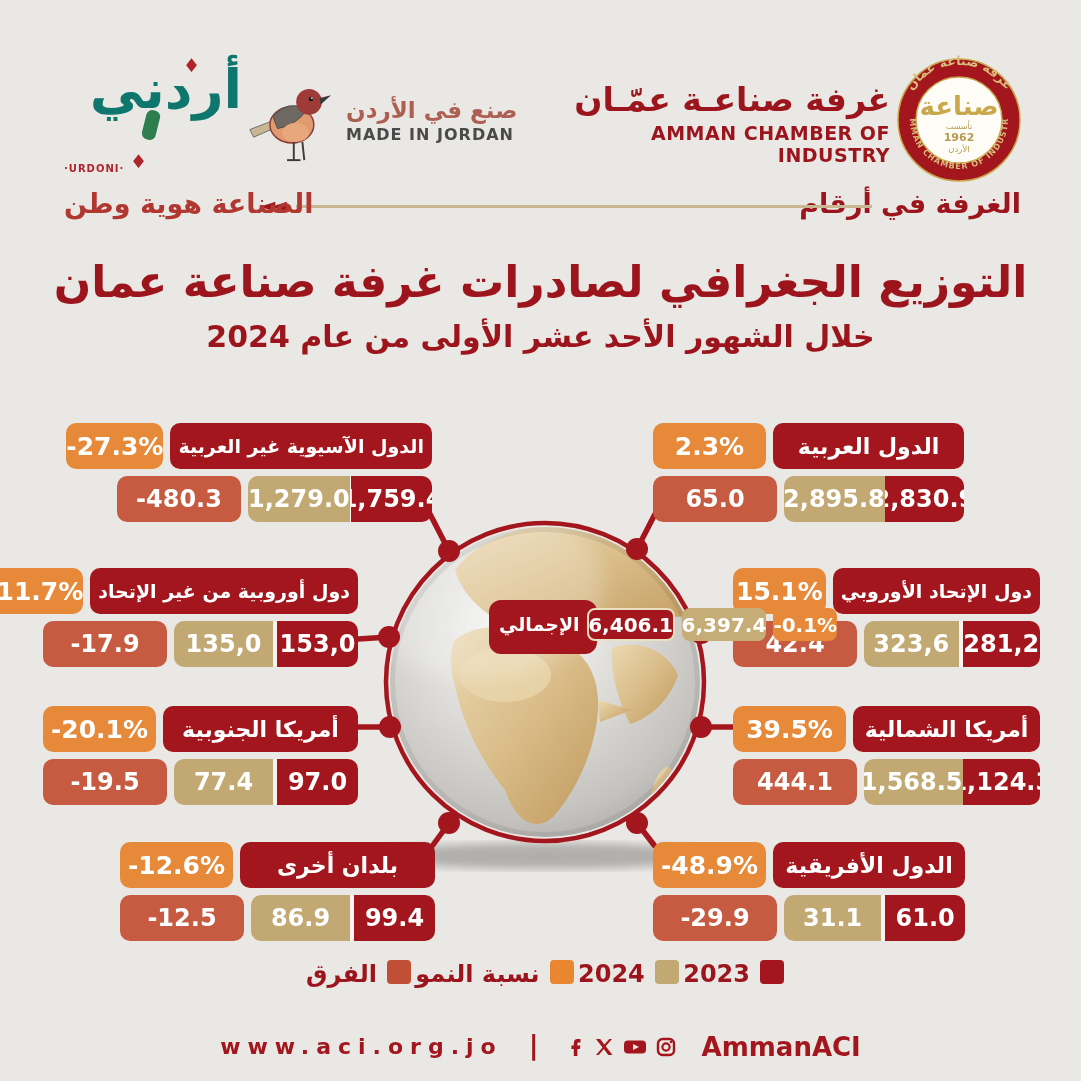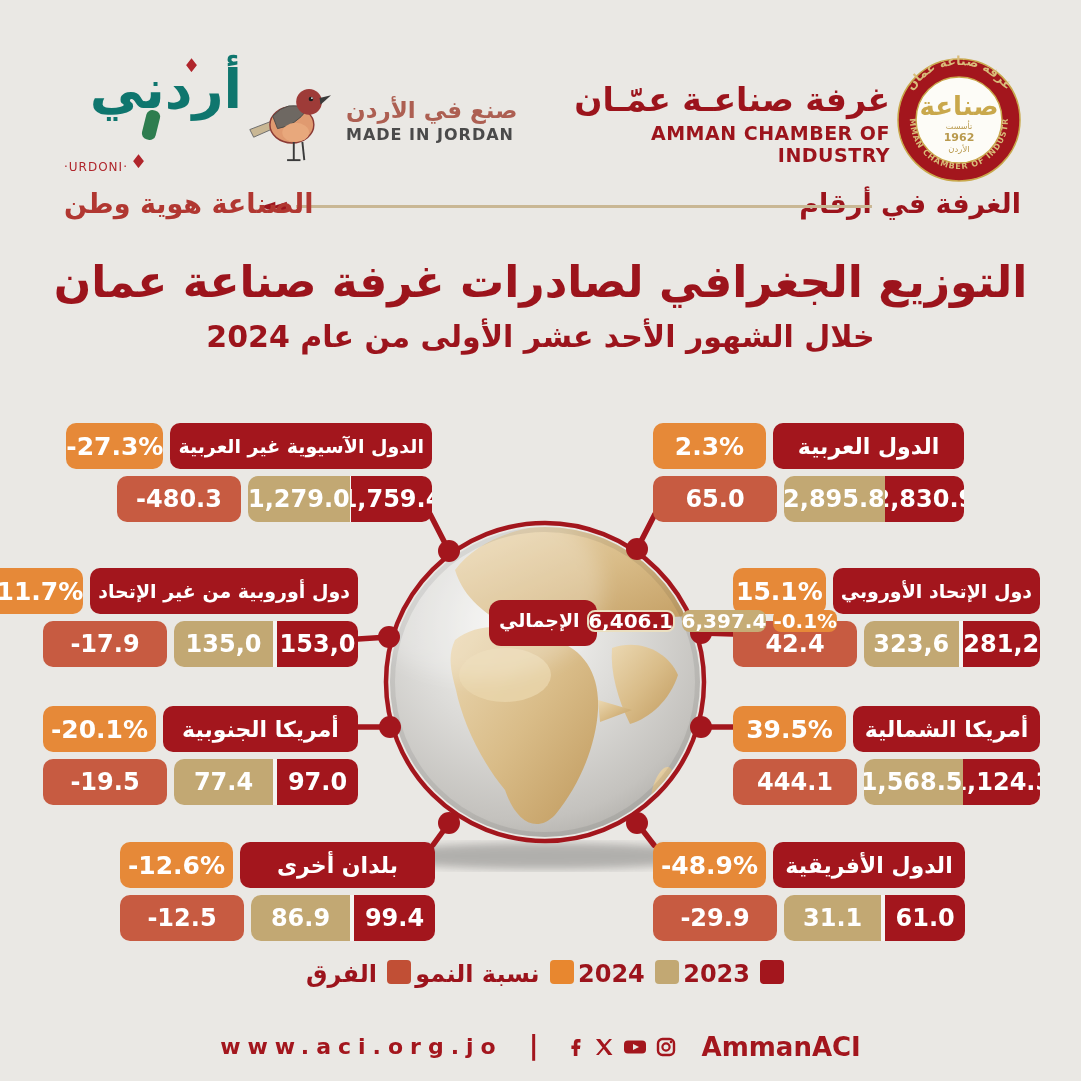--- a/index.html
+++ b/index.html
@@ -12,21 +12,21 @@
   .abs{position:absolute}
   svg text{font-family:"DejaVu Sans",sans-serif}
 
   
   #urdoni{left:64px;top:58px;width:180px;height:116px;z-index:2}
   .u-ar{position:absolute;right:2px;top:2px;font-size:54px;line-height:1.1;font-weight:bold;color:#0f766e;direction:rtl;letter-spacing:-3px}
   .u-diamond{position:absolute;color:#B0252B;font-size:19px}
   .u-d1{right:44px;top:-4px}
   .u-d2{left:66px;bottom:2px}
   .u-green{position:absolute;left:80px;bottom:34px;width:14px;height:30px;background:#2E7D4F;border-radius:6px;transform:rotate(14deg)}
-  .u-latin{position:absolute;left:0;bottom:0;font-size:12px;font-weight:normal;color:#B0252B;letter-spacing:1px}
+  .u-latin{position:absolute;left:0;bottom:0;font-size:10px;font-weight:bold;color:#B0252B;letter-spacing:1px}
 
   #mij{left:246px;top:72px;display:flex;align-items:center;gap:14px;z-index:2}
   .mij-text{display:flex;flex-direction:column;gap:2px;text-align:left}
   .mij-ar{font-size:23px;font-weight:bold;color:#AD5F52;direction:rtl}
   .mij-en{font-size:16px;font-weight:bold;color:#4A4A4A;letter-spacing:1px}
 
   #aci-text{left:540px;top:80px;width:350px;text-align:right;z-index:2}
   .aci-ar{font-size:33px;font-weight:bold;color:var(--titleRed);direction:rtl;line-height:1.2}
   .aci-en{font-size:19px;font-weight:bold;color:var(--titleRed);letter-spacing:.5px;margin-top:2px}
   #seal{left:894px;top:55px;z-index:2}
@@ -50,21 +50,21 @@
   .rpair{flex:1;display:flex;direction:rtl;border-radius:10px;overflow:hidden}
   .rv{display:flex;align-items:center;justify-content:center;color:#fff;font-weight:bold;font-size:24px;direction:ltr}
   .rv2023{width:44%;background:var(--red)}
   .rsep{width:4px;background:#F5F4F2}
   .rv2024{flex:1;background:var(--tan)}
   .rdiff{width:124px;background:var(--diff);border-radius:10px;color:#fff;font-weight:bold;font-size:24px;display:flex;align-items:center;justify-content:center;direction:ltr}
 
   
   #total{left:489px;top:600px;width:108px;background:var(--red);border-radius:12px;padding:8px 10px 13px;display:flex;flex-direction:row;gap:7px;align-items:center;z-index:3}
   #total .tlabel{color:#fff;font-weight:bold;font-size:19px;direction:rtl;padding:1px 0 2px}
-  .tval{width:88px;height:22px;border-radius:8px;display:flex;align-items:center;justify-content:center;color:#fff;font-weight:bold;font-size:20px;direction:ltr}
+  .tval{width:88px;height:33px;border-radius:8px;display:flex;align-items:center;justify-content:center;color:#fff;font-weight:bold;font-size:20px;direction:ltr}
   .tv1{background:var(--red);border:2px solid #EADFC0}
   .tv2{background:#C6AC76}
   .tv3{background:var(--orange)}
 
   
   #legend{left:306px;top:960px;width:478px;display:flex;direction:rtl;justify-content:space-between;align-items:center;z-index:2}
   .litem{display:flex;direction:rtl;align-items:flex-start;gap:10px;font-weight:bold;font-size:24px;color:var(--titleRed)}
   .lsq{width:24px;height:24px;border-radius:4px}
 
   

